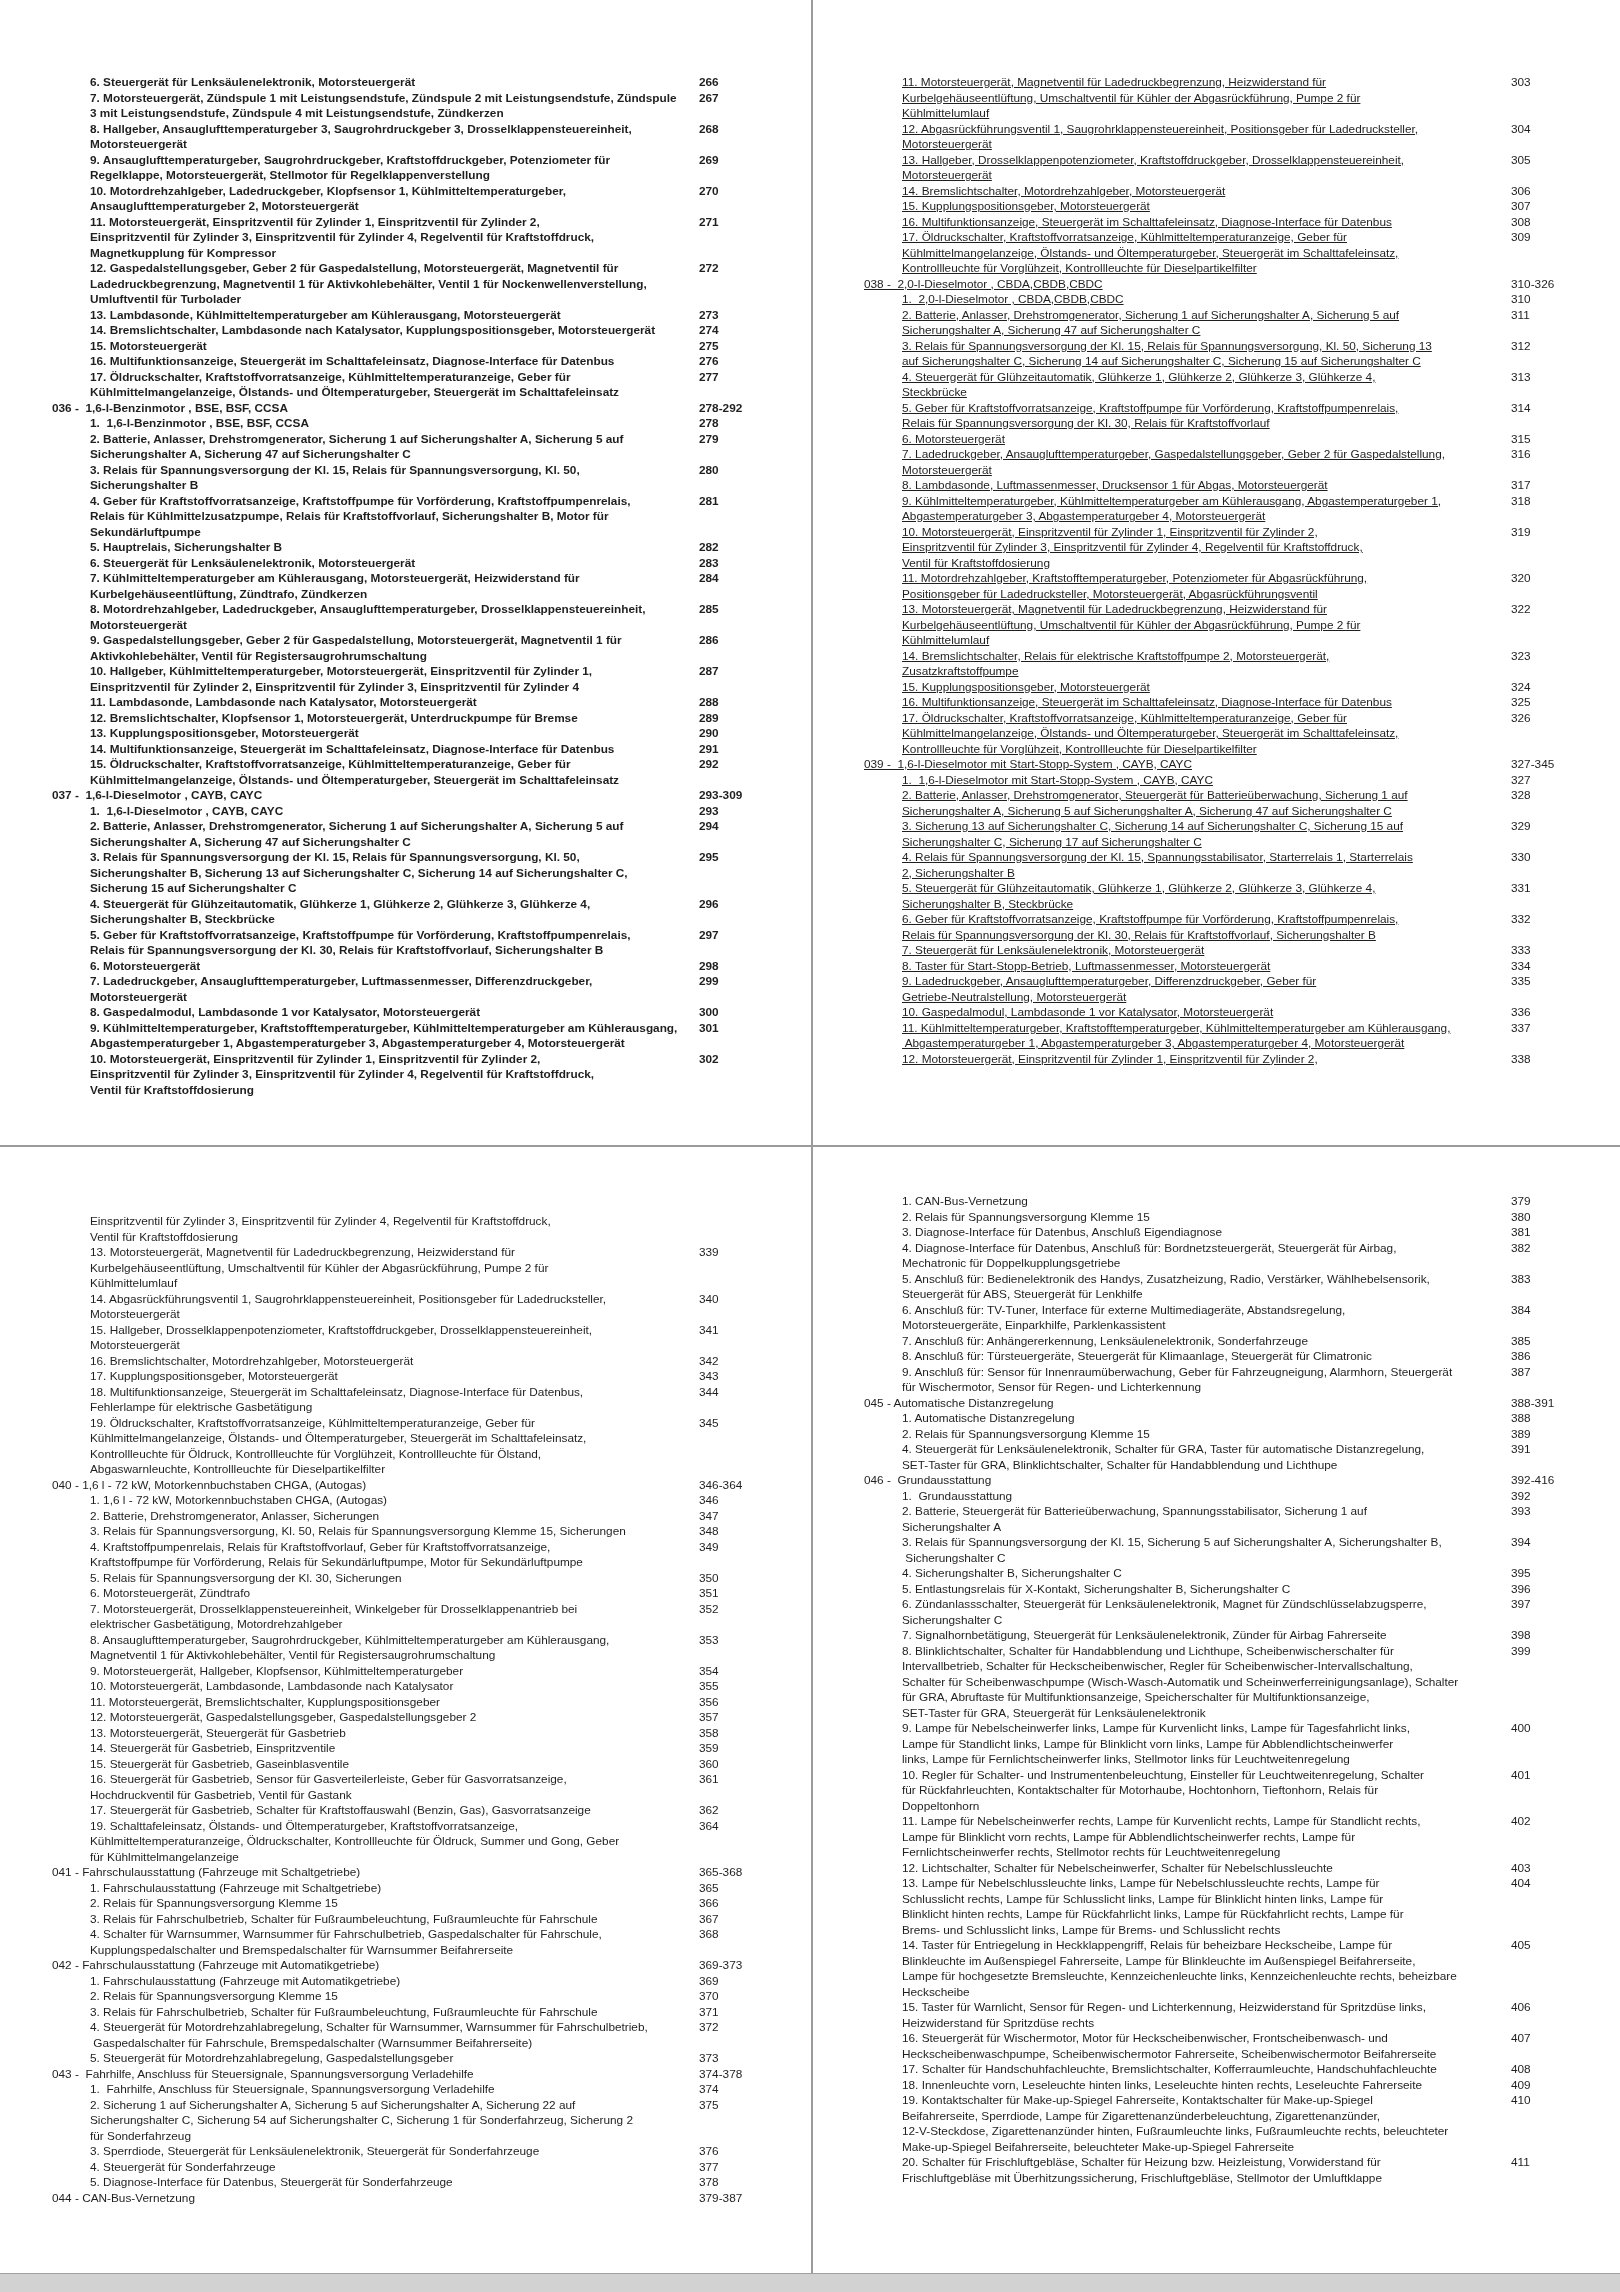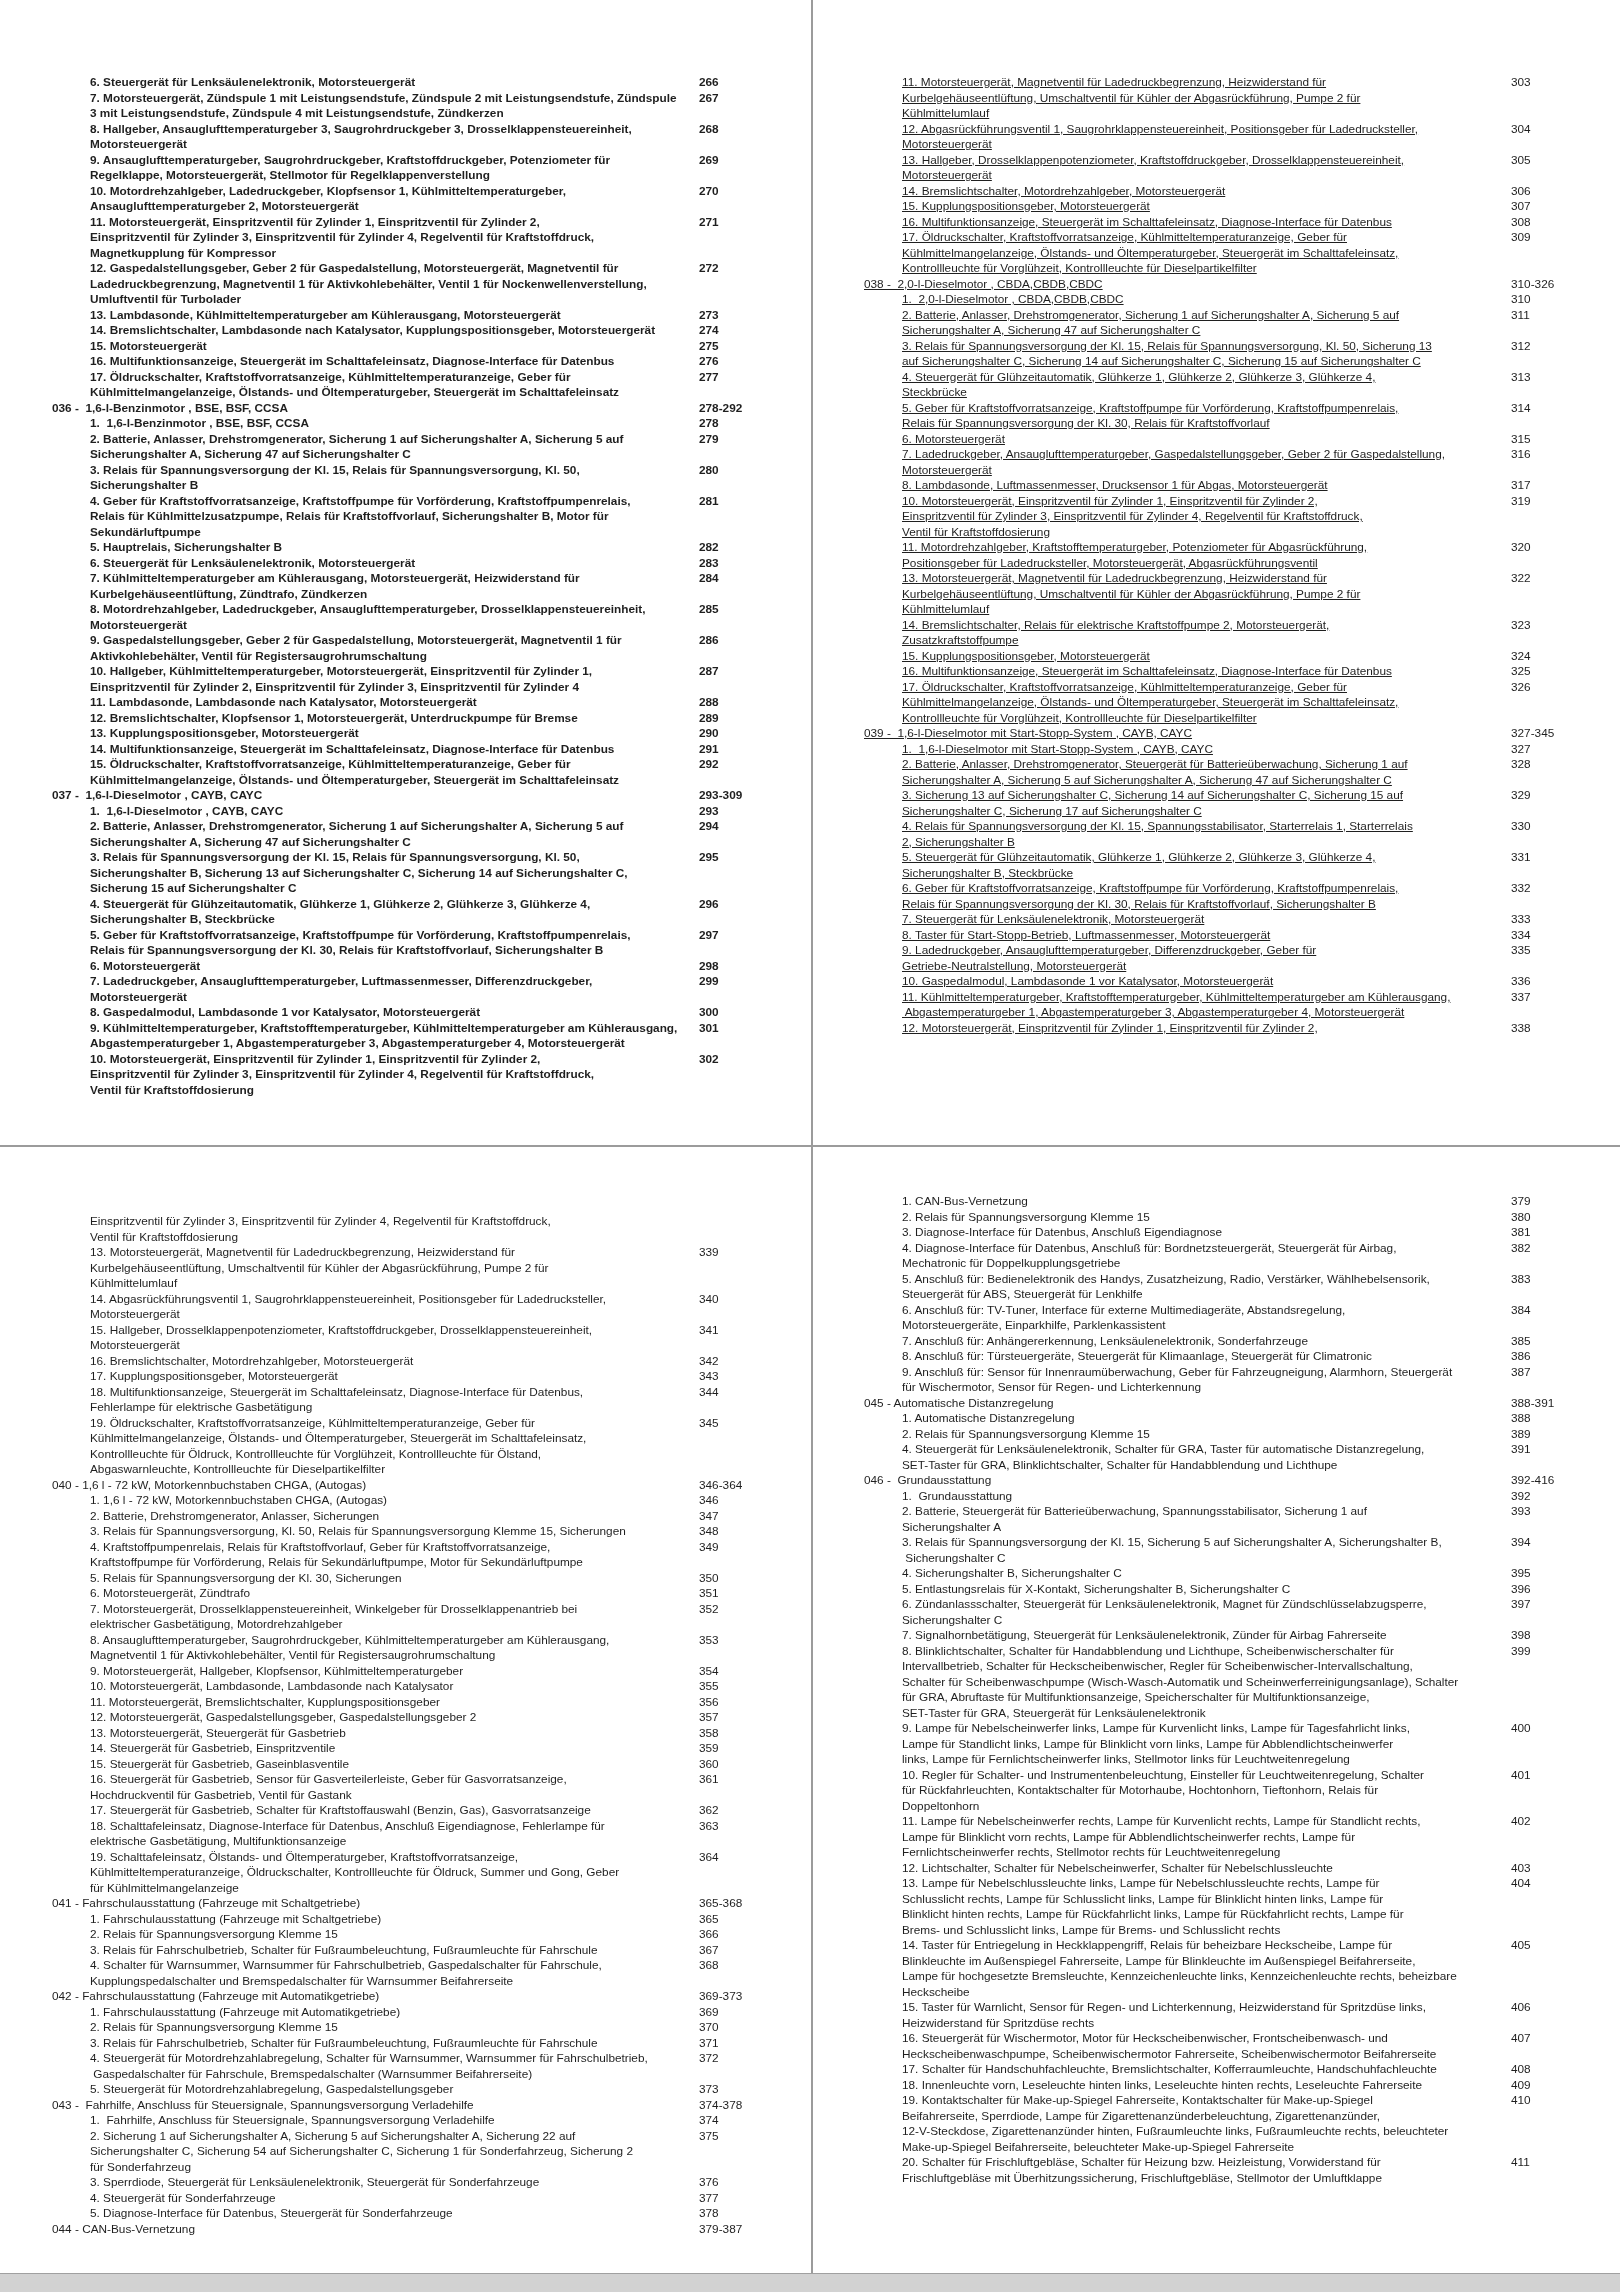--- a/index.html
+++ b/index.html
@@ -298,20 +298,25 @@
     <div class="entry item">
       <div class="line">7. Ladedruckgeber, Ansauglufttemperaturgeber, Gaspedalstellungsgeber, Geber 2 für Gaspedalstellung,</div>
       <div class="line">Motorsteuergerät</div>
       <span class="num">316</span>
     </div>
     <div class="entry item">
       <div class="line">8. Lambdasonde, Luftmassenmesser, Drucksensor 1 für Abgas, Motorsteuergerät</div>
       <span class="num">317</span>
     </div>
     <div class="entry item">
+      <div class="line">9. Kühlmitteltemperaturgeber, Kühlmitteltemperaturgeber am Kühlerausgang, Abgastemperaturgeber 1,</div>
+      <div class="line">Abgastemperaturgeber 3, Abgastemperaturgeber 4, Motorsteuergerät</div>
+      <span class="num">318</span>
+    </div>
+    <div class="entry item">
       <div class="line">10. Motorsteuergerät, Einspritzventil für Zylinder 1, Einspritzventil für Zylinder 2,</div>
       <div class="line">Einspritzventil für Zylinder 3, Einspritzventil für Zylinder 4, Regelventil für Kraftstoffdruck,</div>
       <div class="line">Ventil für Kraftstoffdosierung</div>
       <span class="num">319</span>
     </div>
     <div class="entry item">
       <div class="line">11. Motordrehzahlgeber, Kraftstofftemperaturgeber, Potenziometer für Abgasrückführung,</div>
       <div class="line">Positionsgeber für Ladedrucksteller, Motorsteuergerät, Abgasrückführungsventil</div>
       <span class="num">320</span>
     </div>
@@ -509,25 +514,20 @@
       <span class="num">360</span>
     </div>
     <div class="entry item">
       <div class="line">16. Steuergerät für Gasbetrieb, Sensor für Gasverteilerleiste, Geber für Gasvorratsanzeige,</div>
       <div class="line">Hochdruckventil für Gasbetrieb, Ventil für Gastank</div>
       <span class="num">361</span>
     </div>
     <div class="entry item">
       <div class="line">17. Steuergerät für Gasbetrieb, Schalter für Kraftstoffauswahl (Benzin, Gas), Gasvorratsanzeige</div>
       <span class="num">362</span>
-    </div>
-    <div class="entry item">
-      <div class="line">18. Schalttafeleinsatz, Diagnose-Interface für Datenbus, Anschluß Eigendiagnose, Fehlerlampe für</div>
-      <div class="line">elektrische Gasbetätigung, Multifunktionsanzeige</div>
-      <span class="num">363</span>
     </div>
     <div class="entry item">
       <div class="line">19. Schalttafeleinsatz, Ölstands- und Öltemperaturgeber, Kraftstoffvorratsanzeige,</div>
       <div class="line">Kühlmitteltemperaturanzeige, Öldruckschalter, Kontrollleuchte für Öldruck, Summer und Gong, Geber</div>
       <div class="line">für Kühlmittelmangelanzeige</div>
       <span class="num">364</span>
     </div>
     <div class="entry section">
       <div class="line">041 - Fahrschulausstattung (Fahrzeuge mit Schaltgetriebe)</div>
       <span class="num">365-368</span>

